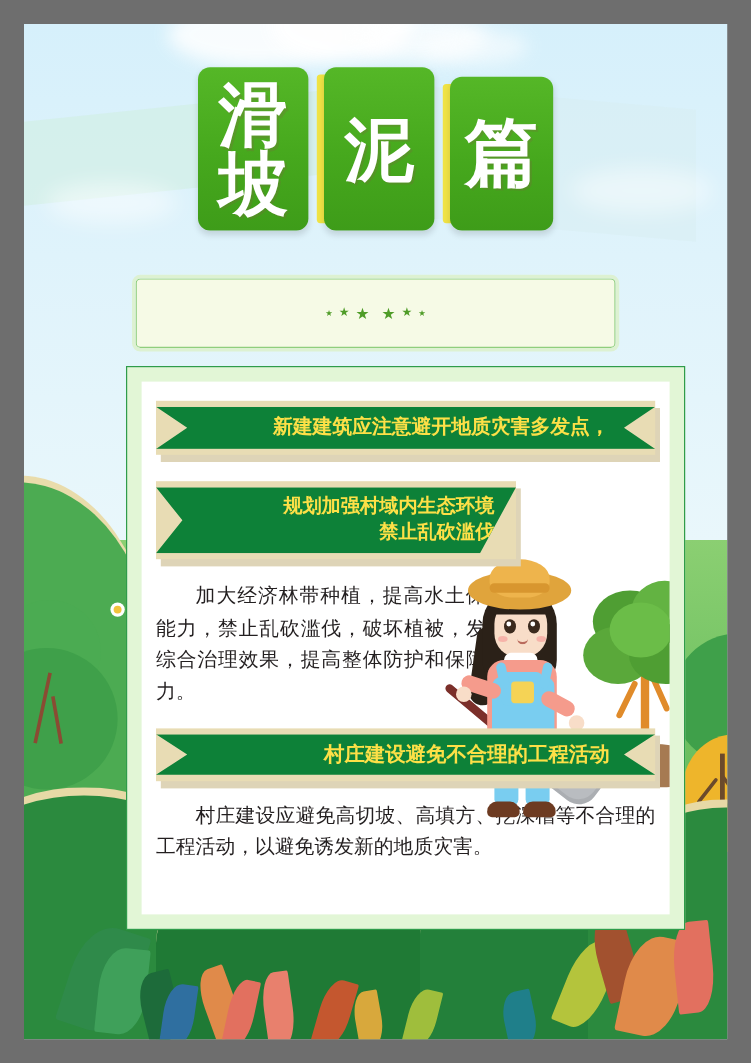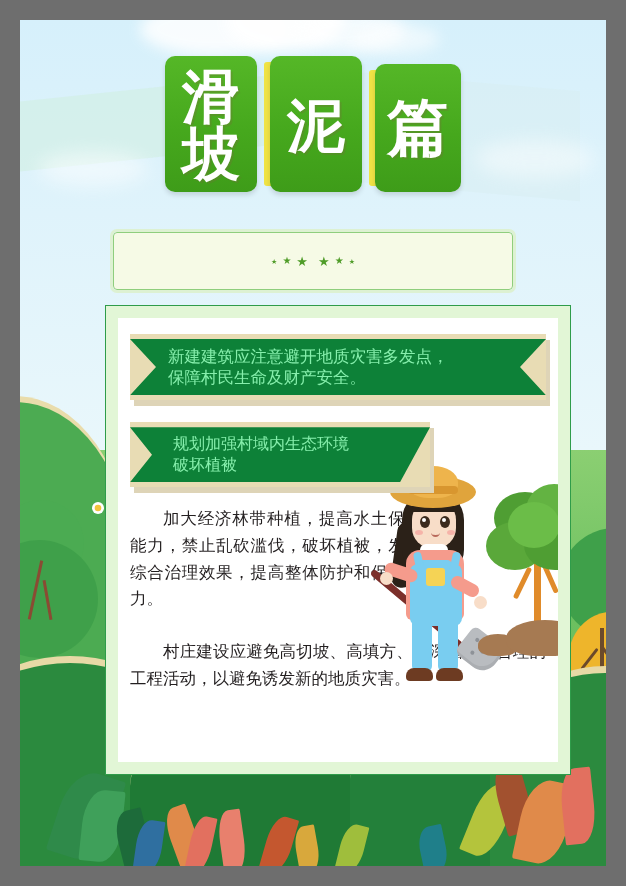--- a/index.html
+++ b/index.html
@@ -195,37 +195,37 @@
     position:absolute; left:4px; top:6px; right:-4px; bottom:-6px;
     background:#ded4b7;
   }
   .banner {
     position:relative;
     background:#e8dcb4;
     padding:5px 0;
   }
   .banner .inner {
     background:#0d8138;
-    color:#86efac;
-    font-weight:normal;
-    text-align:left;
+    color:#fde047;
+    font-weight:bold;
+    text-align:right;
     padding:7px 38px;
     line-height:1.28;
   }
 
   
   .banner.full .inner {
     clip-path:polygon(0 0, 100% 0, 100% 100%, 100% 100%, 0 100%, 26px 50%);
     clip-path:polygon(0 0, 100% 0, calc(100% - 26px) 50%, 100% 100%, 0 100%, 26px 50%);
   }
   
   .banner.half { width:300px; }
   .banner.half .inner {
     clip-path:polygon(0 0, 100% 0, calc(100% - 30px) 100%, 0 100%, 22px 50%);
-    padding:7px 43px;
+    padding:7px 18px;
   }
 
   .b1 .inner { font-size:16.5px; }
   .b2 .inner { font-size:16px; }
   .b3 .inner { font-size:17px; padding-top:6px; padding-bottom:6px; }
 
   
   .para {
     color:#231f20;
     font-size:16.5px;
@@ -457,43 +457,50 @@
           <div class="il tree-crown tc5"></div>
           <div class="il mound small"></div>
           <div class="il mound big"></div>
         </div>
 
         <div class="banner-wrap">
           <div class="banner-shadow"></div>
           <div class="banner full b1">
             <div class="inner">
               <div>新建建筑应注意避开地质灾害多发点，</div>
-              <div>保障村民生命及财产安全。</div>
             </div>
           </div>
         </div>
 
         <div class="gap-b"></div>
 
         <div class="banner-wrap">
           <div class="banner-shadow" style="right:auto; width:300px;"></div>
           <div class="banner half b2">
             <div class="inner">
               <div>规划加强村域内生态环境</div>
-              <div>破坏植被</div>
+              <div>禁止乱砍滥伐</div>
             </div>
           </div>
         </div>
 
         <div class="gap-a"></div>
 
         <div class="para narrow">加大经济林带种植，提高水土保持能力，禁止乱砍滥伐，破坏植被，发挥综合治理效果，提高整体防护和保障能力。</div>
 
         <div class="gap-b"></div>
 
+        <div class="banner-wrap">
+          <div class="banner-shadow"></div>
+          <div class="banner full b3">
+            <div class="inner">
+              <div>村庄建设避免不合理的工程活动</div>
+            </div>
+          </div>
+        </div>
 
         <div class="gap-c"></div>
 
         <div class="para">村庄建设应避免高切坡、高填方、挖深槽等不合理的工程活动，以避免诱发新的地质灾害。</div>
 
       </div>
     </div>
 
   </div>
 </div>

